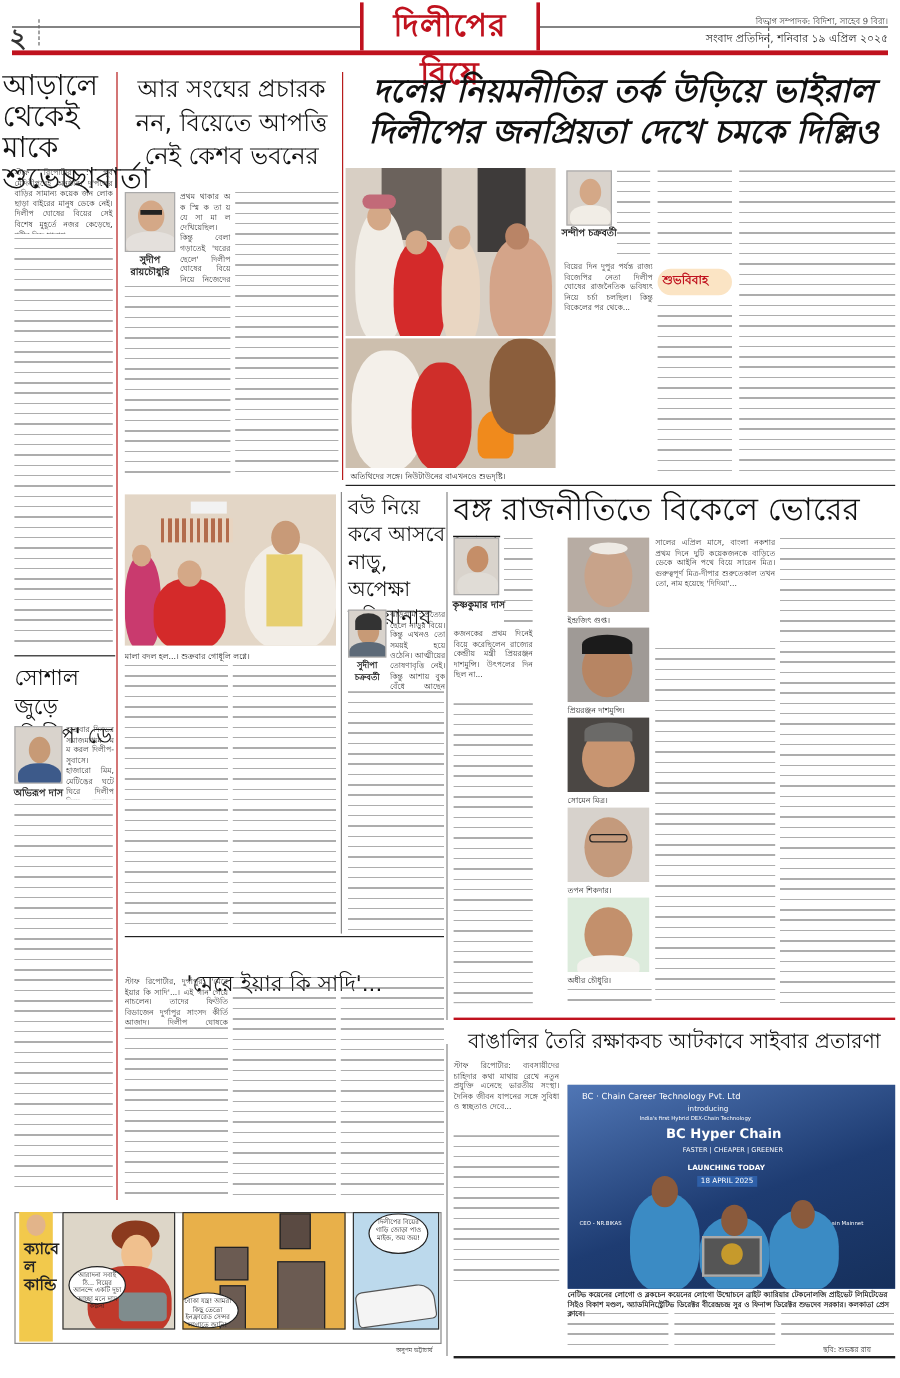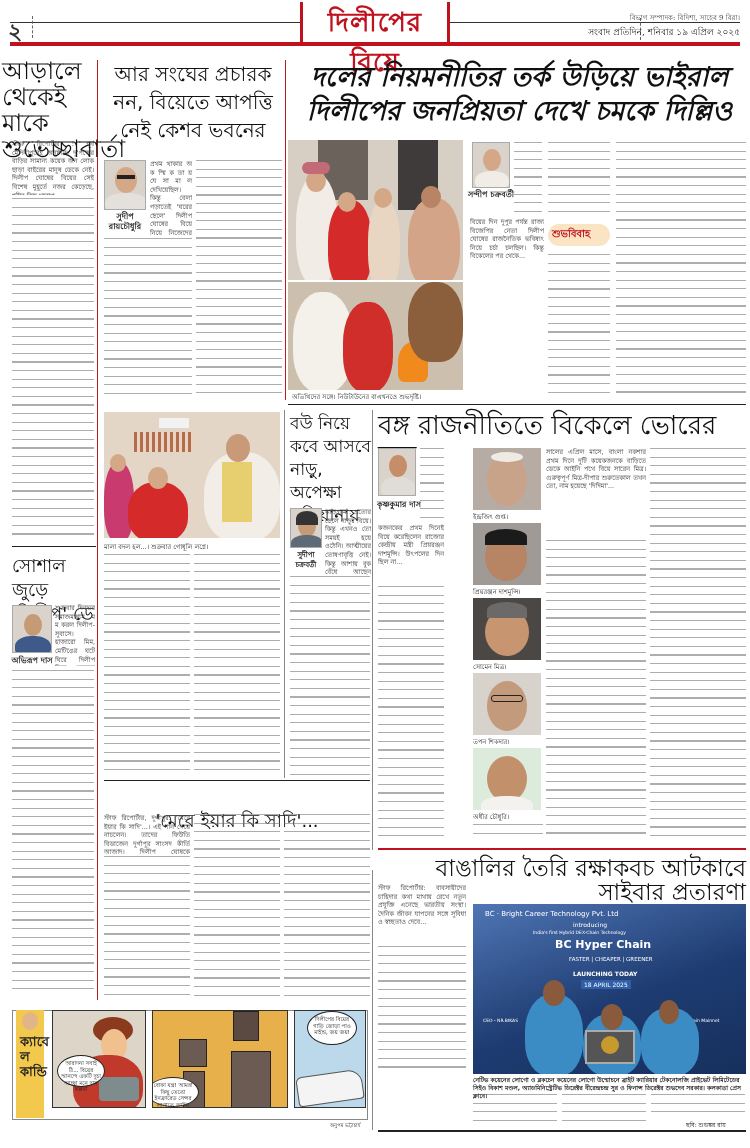--- a/index.html
+++ b/index.html
@@ -208,27 +208,27 @@
 </div>
 <div class="portrait-cap" style="left:473px;top:812px;">অধীর চৌধুরি।</div>
 
 <div class="body-text" style="left:546px;top:448px;width:100px;height:90px;">সালের এপ্রিল মাসে, বাংলা নকশার প্রথম দিনে দুটি কয়েকজনকে বাড়িতে ডেকে আইনি পথে বিয়ে সারেন মিত্র। গুরুত্বপূর্ণ মিত্র-দীপার শুরুতেকাল তখন তো, নাম হয়েছে 'দিদিমা'...</div>
 <div class="body-text filler" style="left:546px;top:540px;width:100px;height:296px;"></div>
 <div class="body-text filler" style="left:650px;top:448px;width:96px;height:388px;"></div>
 <div class="body-text filler" style="left:473px;top:824px;width:70px;height:12px;"></div>
 
 <div class="hsep-red" style="left:378px;top:848px;width:368px;"></div>
 
-<div class="headline hl-l" style="left:378px;top:856px;width:368px;text-align:right;font-size:23px;line-height:24px;">বাঙালির তৈরি রক্ষাকবচ আটকাবে সাইবার প্রতারণা</div>
+<div class="headline hl-l" style="left:378px;top:856px;width:368px;text-align:center;font-size:17px;line-height:24px;">বাঙালির তৈরি রক্ষাকবচ আটকাবে সাইবার প্রতারণা</div>
 <div class="body-text" style="left:378px;top:884px;width:88px;height:60px;">স্টাফ রিপোর্টার: ব্যবসায়ীদের চাহিদার কথা মাথায় রেখে নতুন প্রযুক্তি এনেছে ভারতীয় সংস্থা। দৈনিক জীবন যাপনের সঙ্গে সুবিধা ও স্বচ্ছতাও দেবে...</div>
 <div class="body-text filler" style="left:378px;top:946px;width:88px;height:128px;"></div>
 
 <div class="photo" style="left:473px;top:904px;width:273px;height:170px;background:#2b4f8a;">
   <div style="position:absolute;left:0;top:0;width:273px;height:170px;background:linear-gradient(160deg,#5076b5 0%,#1e3c72 55%,#16305c 100%);"></div>
-  <div style="position:absolute;left:12px;top:6px;width:200px;font-size:7px;color:#fff;font-family:'DejaVu Sans',sans-serif;">BC · Bright Career Technology Pvt. Ltd</div>
+  <div style="position:absolute;left:12px;top:6px;width:200px;font-size:7px;color:#fff;font-family:'DejaVu Sans',sans-serif;">BC · Chain Career Technology Pvt. Ltd</div>
   <div style="position:absolute;left:100px;top:17px;font-size:6px;color:#fff;font-family:'DejaVu Sans',sans-serif;">introducing</div>
   <div style="position:absolute;left:60px;top:26px;font-size:4.5px;color:#fff;font-family:'DejaVu Sans',sans-serif;">India's first Hybrid DEX-Chain Technology</div>
   <div style="position:absolute;left:82px;top:34px;font-size:11px;color:#fff;font-weight:bold;font-family:'DejaVu Sans',sans-serif;">BC Hyper Chain</div>
   <div style="position:absolute;left:96px;top:52px;font-size:5.5px;color:#fff;font-family:'DejaVu Sans',sans-serif;">FASTER | CHEAPER | GREENER</div>
   <div style="position:absolute;left:100px;top:66px;font-size:6px;color:#fff;font-weight:bold;font-family:'DejaVu Sans',sans-serif;">LAUNCHING TODAY</div>
   <div style="position:absolute;left:108px;top:76px;font-size:6px;color:#fff;padding:1px 3px;background:#2e5fa8;font-family:'DejaVu Sans',sans-serif;">18 APRIL 2025</div>
   <div style="position:absolute;left:10px;top:114px;font-size:4.5px;color:#fff;font-family:'DejaVu Sans',sans-serif;">CEO - NR.BIKAS</div>
   <div style="position:absolute;left:214px;top:114px;font-size:4.5px;color:#fff;font-family:'DejaVu Sans',sans-serif;">Chain Mainnet</div>
   <div class="person" style="left:52px;top:90px;width:58px;height:82px;background:#3b8bc4;"></div>
   <div class="face" style="left:70px;top:76px;width:22px;height:26px;background:#8a5a3c;"></div>

